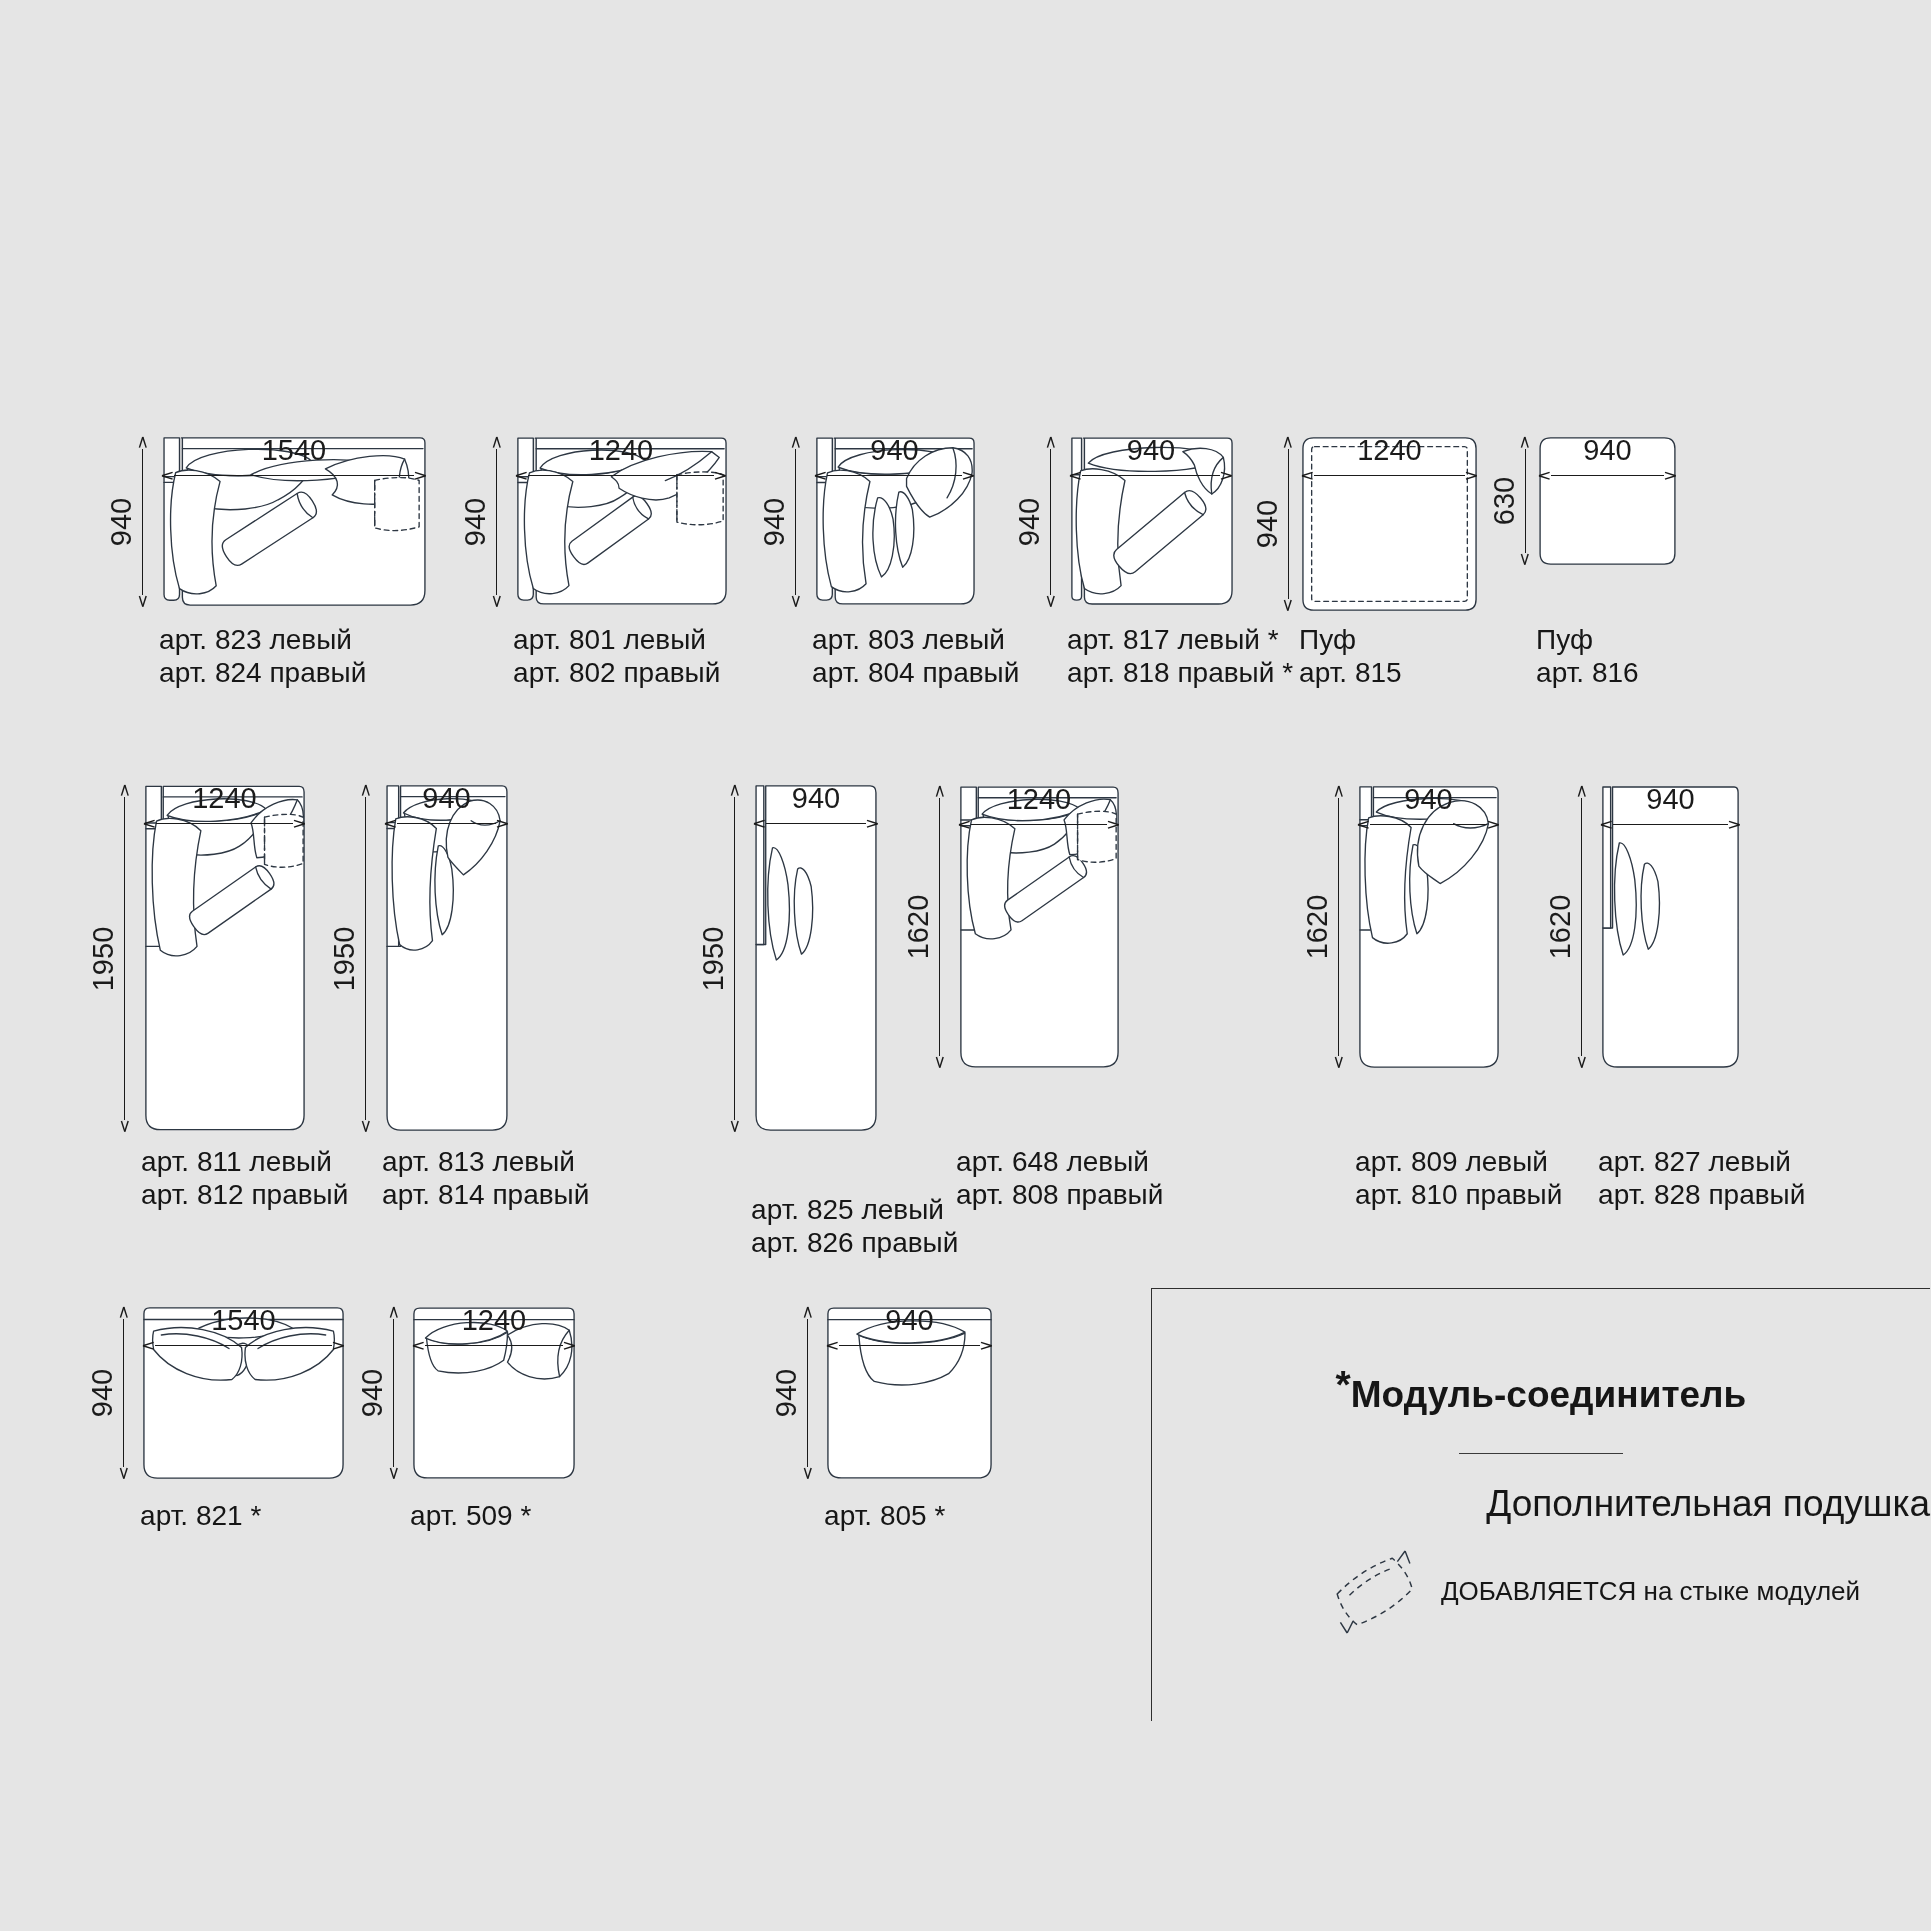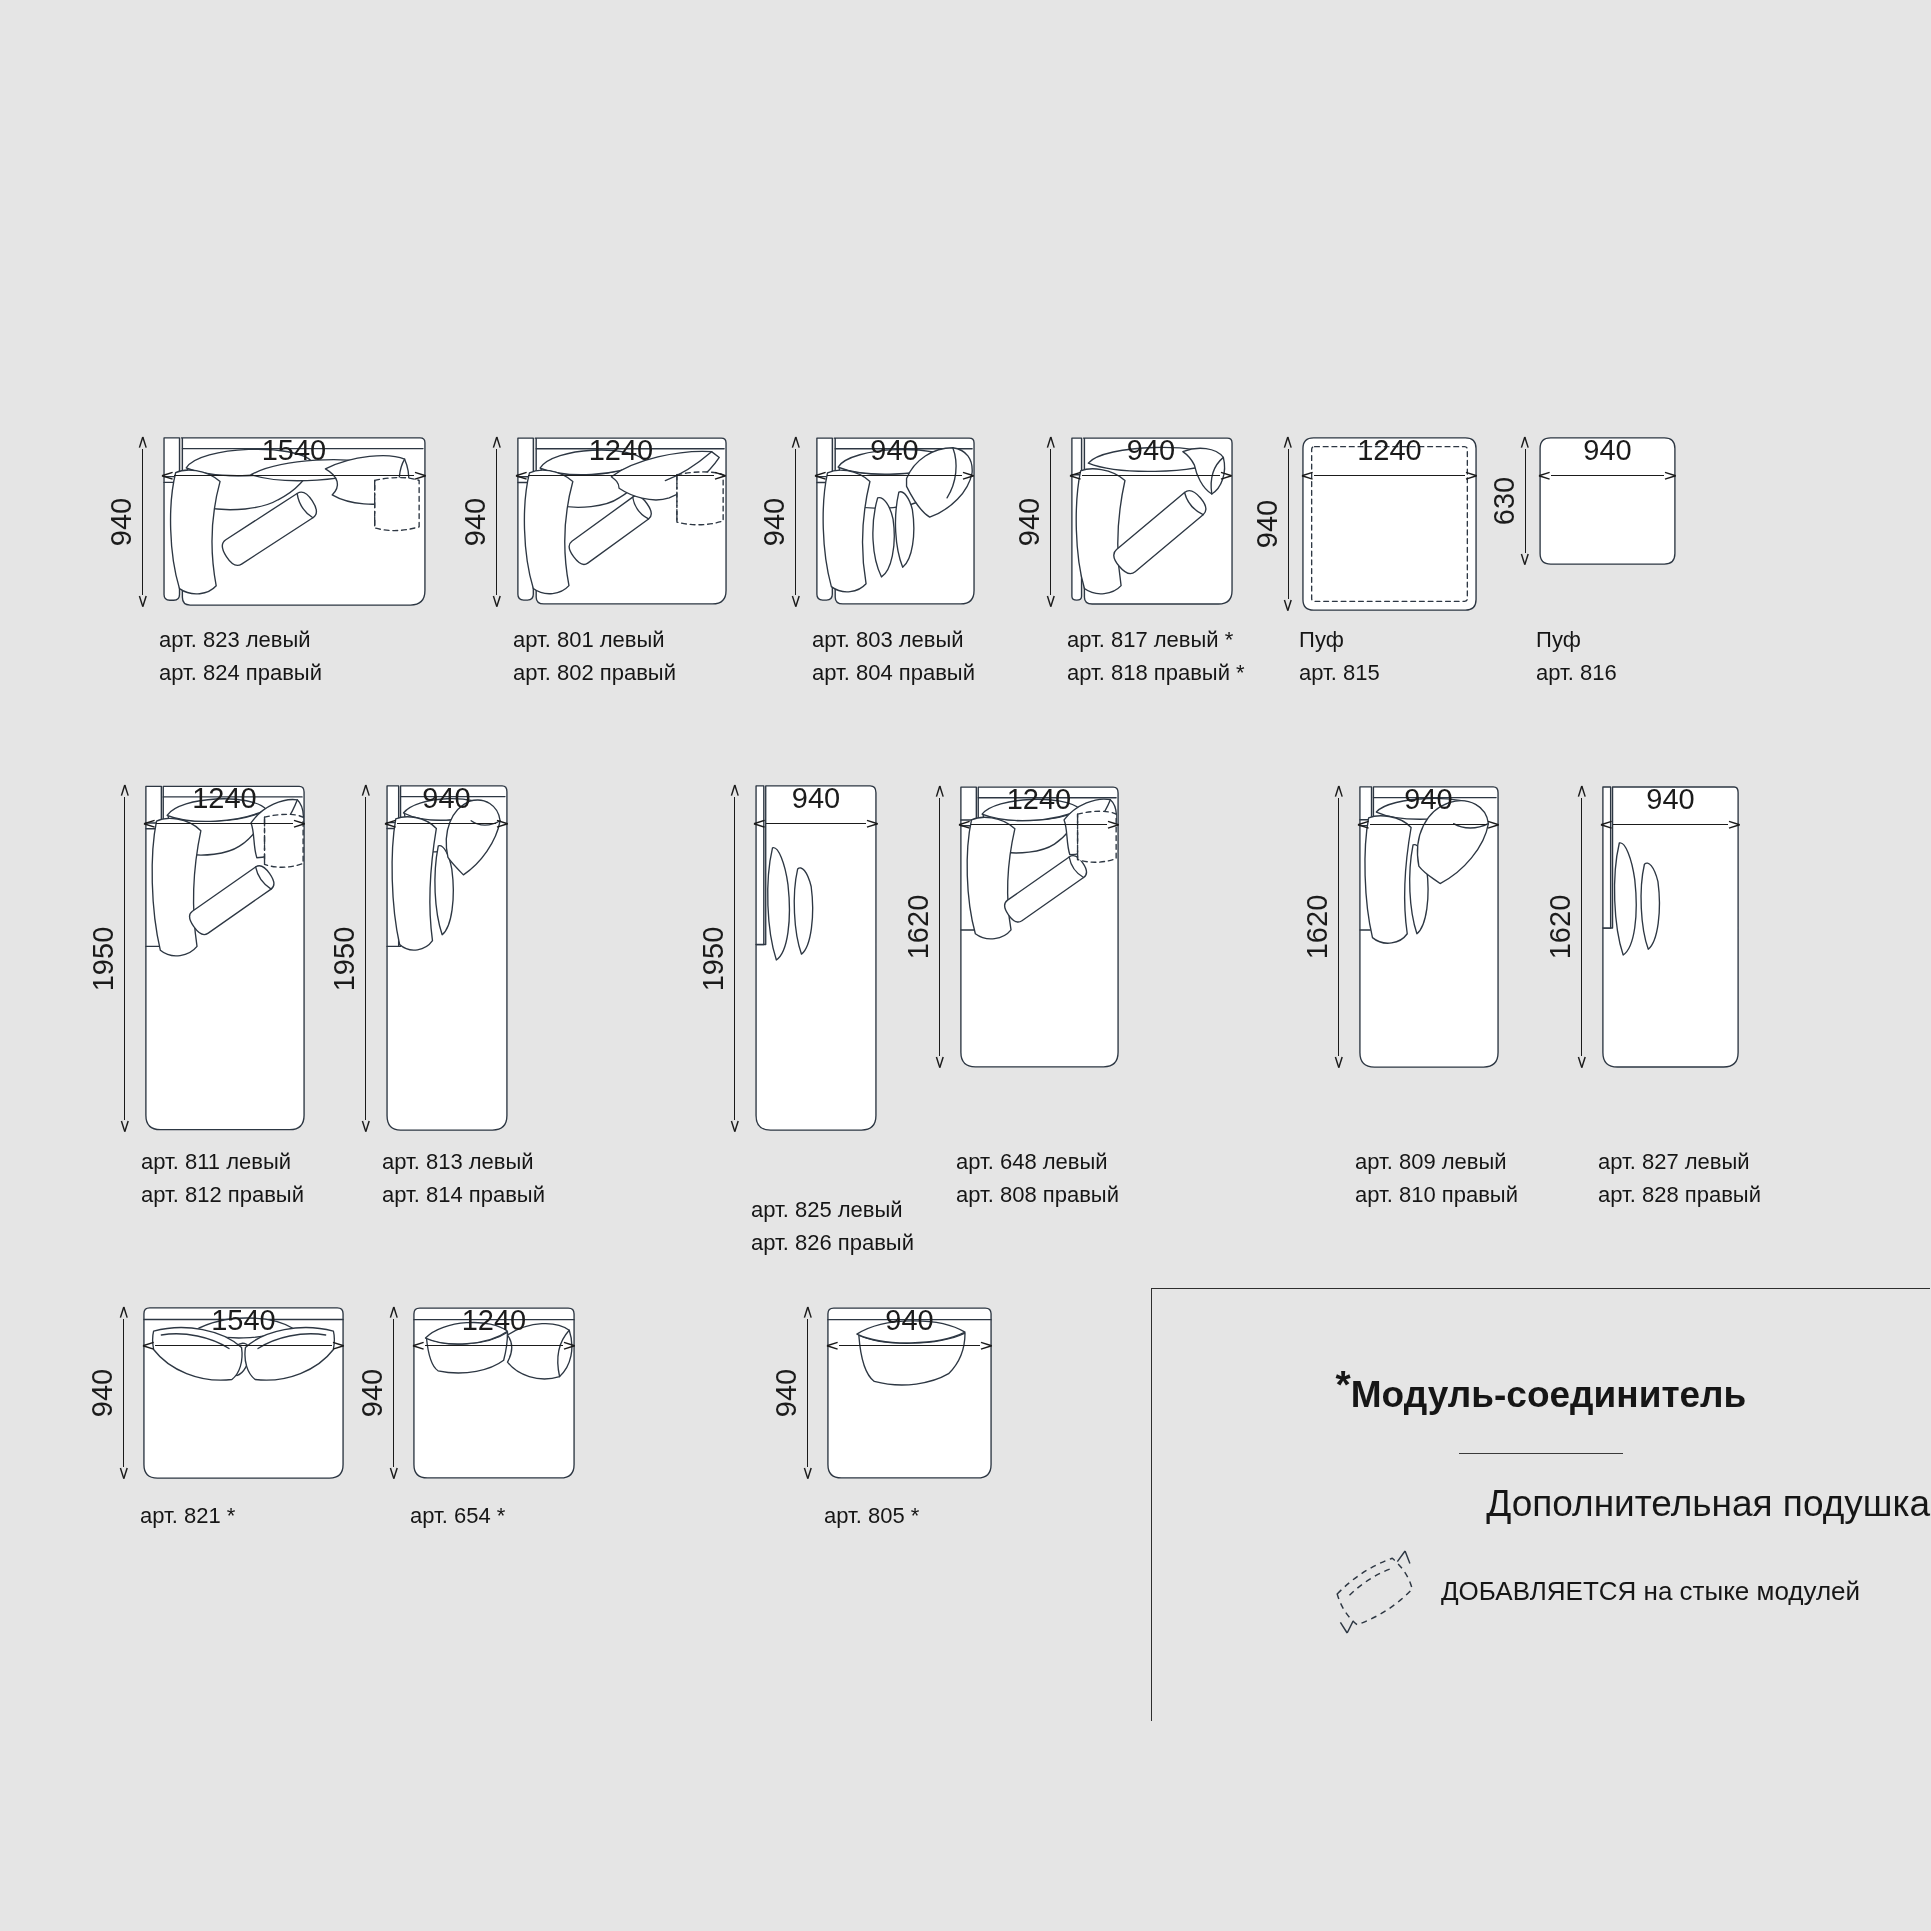--- a/index.html
+++ b/index.html
@@ -17,21 +17,21 @@
   .dimline .bar{flex:1;height:0;border-top:1.4px solid #1b1b1b;}
   .dimline svg{flex:0 0 auto;display:block;}
   .dimline svg line{stroke:#1b1b1b;stroke-width:1.5;}
   .vdim{position:absolute;top:0;bottom:0;width:12.6px;display:flex;flex-direction:column;align-items:center;}
   .vdim .bar{flex:1;width:0;border-left:1.4px solid #1b1b1b;}
   .vdim svg{flex:0 0 auto;display:block;}
   .vdim svg line{stroke:#1b1b1b;stroke-width:1.5;}
   .vlabel{position:absolute;width:39px;top:0;bottom:0;}
   .vlabel span{position:absolute;top:50%;left:50%;transform:translate(-50%,-50%) rotate(-90deg);
                font-size:29px;color:#1b1b1b;white-space:nowrap;}
-  .caption{position:absolute;left:-1.9px;font-size:22px;line-height:33px;color:#161616;white-space:nowrap;}
+  .caption{position:absolute;left:-1.9px;font-size:28px;line-height:33px;color:#161616;white-space:nowrap;}
   
   #legend{position:absolute;left:1151px;top:1288px;width:778px;height:432px;
           border-left:1.9px solid #2e2e2e;border-top:1.9px solid #2e2e2e;}
   .legend-title{margin-top:70px;text-align:center;font-size:37px;font-weight:bold;}
   .legend-title sup{font-size:39px;position:relative;top:3.9px;}
   .legend-divider{width:164px;margin:37px auto 0 auto;border-top:1.4px solid #3a3a3a;}
   .legend-sub{margin-top:29px;text-align:right;font-size:37px;font-weight:normal;}
   .legend-row{display:flex;align-items:center;margin-top:17.4px;padding-left:172px;}
   .legend-note{margin-left:6px;font-size:26px;}
 </style>
@@ -673,21 +673,21 @@
       </div>
     <svg class="art" width="164" height="174" viewBox="0 0 170 180">
       <path class="w" d="M8,2 H162 Q168,2 168,8 V164 Q168,178 154,178 H16 Q2,178 2,164 V8 Q2,2 8,2 Z"></path>
       <path d="M2,14 H168"></path>
       <path class="w" d="M15,33 C17,53 21,63 27,67 C55,73 82,66 95,56 C98,45 99,35 99,27 C78,41 36,43 15,33 Z"></path>
       <path class="w" d="M14,33 C32,14 82,12 99,26 C78,41 36,43 14,33 Z"></path>
       <path class="w" d="M99,30 C122,15 150,15 163,25 C169,43 165,62 153,73 C131,80 109,71 99,58 C105,47 105,38 99,30 Z"></path>
       <path d="M153,73 C149,55 151,38 163,25"></path>
     </svg>
     <div class="caption" style="top:193px;">
-      <div>арт. 654 *</div>
+      <div>арт. 509 *</div>
         <div></div>
     </div>
   </div>
 
   <div class="module" style="left:826px;top:1306px;width:167px;height:174px;">
     <div class="hdim">
       <div class="dim-num">940</div>
       <div class="dimline">
           <svg width="12.6" height="11.6" viewBox="0 0 13 12">
             <line x1="1" y1="6" x2="12" y2="2.5"></line>

